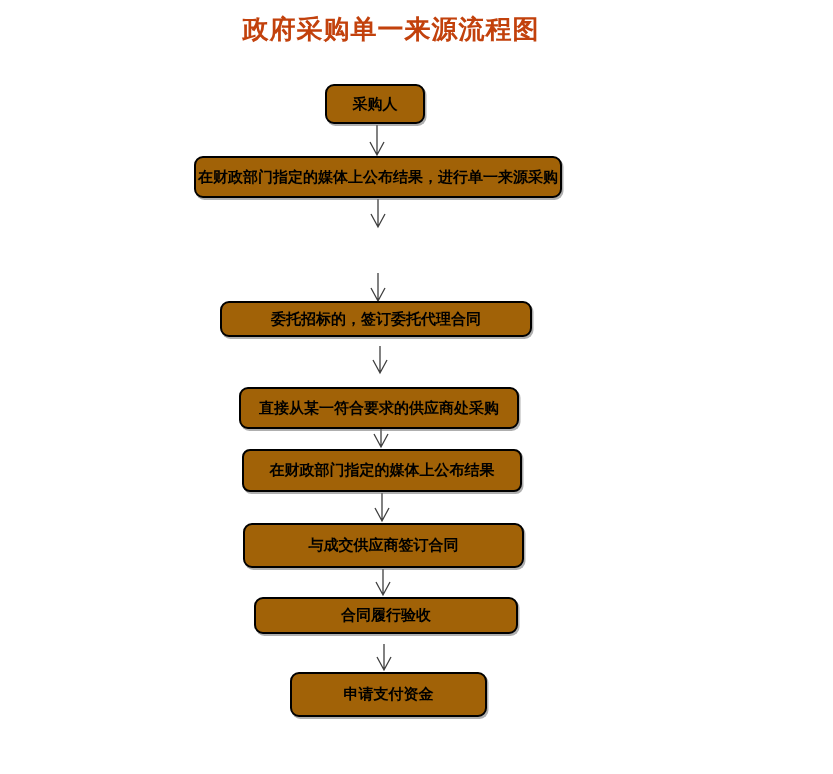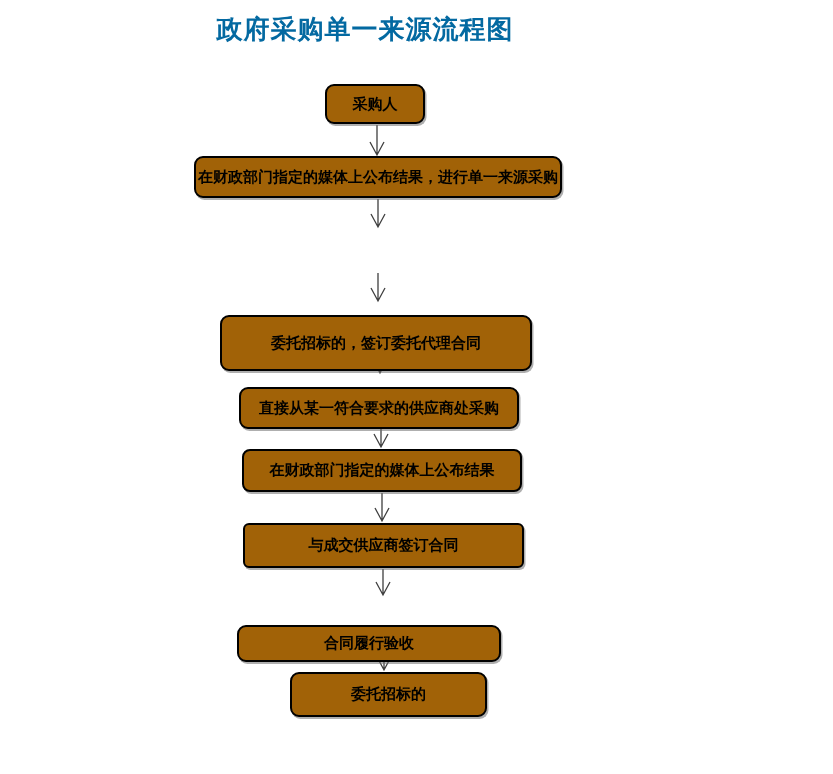--- a/index.html
+++ b/index.html
@@ -15,21 +15,22 @@
   .title {
     position: absolute;
     left: 0;
     top: 12px;
     width: 730px;
     text-align: center;
     font-family: "Liberation Serif", "DejaVu Serif", serif;
     font-weight: 700;
     font-size: 26px;
     letter-spacing: 1px;
-    color: #0369a1;
+    color: #c2410c;
+    padding-left: 26px;
   }
   .node {
     position: absolute;
     box-sizing: border-box;
     display: flex;
     align-items: center;
     justify-content: center;
     background: #a16207;
     border: 2px solid #000000;
     border-radius: 9px;
@@ -60,25 +61,25 @@
       <path d="M383 569 L383 595 M376 582 L383 595 L390 582"></path>
       <path d="M384 644 L384 670 M377 657 L384 670 L391 657"></path>
     </g>
   </svg>
 
   <div class="node" style="left:325px; top:84px; width:100px; height:40px;">采购人</div>
 
   <div class="node" style="left:194px; top:156px; width:368px; height:42px;">在财政部门指定的媒体上公布结果，进行单一来源采购</div>
 
 
-  <div class="node" style="left:220px; top:315px; width:312px; height:56px;">委托招标的，签订委托代理合同</div>
+  <div class="node" style="left:220px; top:301px; width:312px; height:36px;">委托招标的，签订委托代理合同</div>
 
   <div class="node" style="left:239px; top:375px; width:280px; height:42px;margin-top:12px;">直接从某一符合要求的供应商处采购</div>
 
   <div class="node" style="left:242px; top:449px; width:280px; height:43px;border-radius:8px;">在财政部门指定的媒体上公布结果</div>
 
-  <div class="node" style="left:243px; top:523px; width:281px; height:45px;border-radius:6px;">与成交供应商签订合同</div>
+  <div class="node" style="left:243px; top:523px; width:281px; height:45px;">与成交供应商签订合同</div>
 
-  <div class="node" style="left:237px; top:597px; width:264px; height:37px;margin-top:28px;">合同履行验收</div>
+  <div class="node" style="left:254px; top:597px; width:264px; height:37px;">合同履行验收</div>
 
-  <div class="node" style="left:290px; top:672px; width:197px; height:45px;">委托招标的</div>
+  <div class="node" style="left:290px; top:672px; width:197px; height:45px;">申请支付资金</div>
 
 </div>
 
 </body></html>

